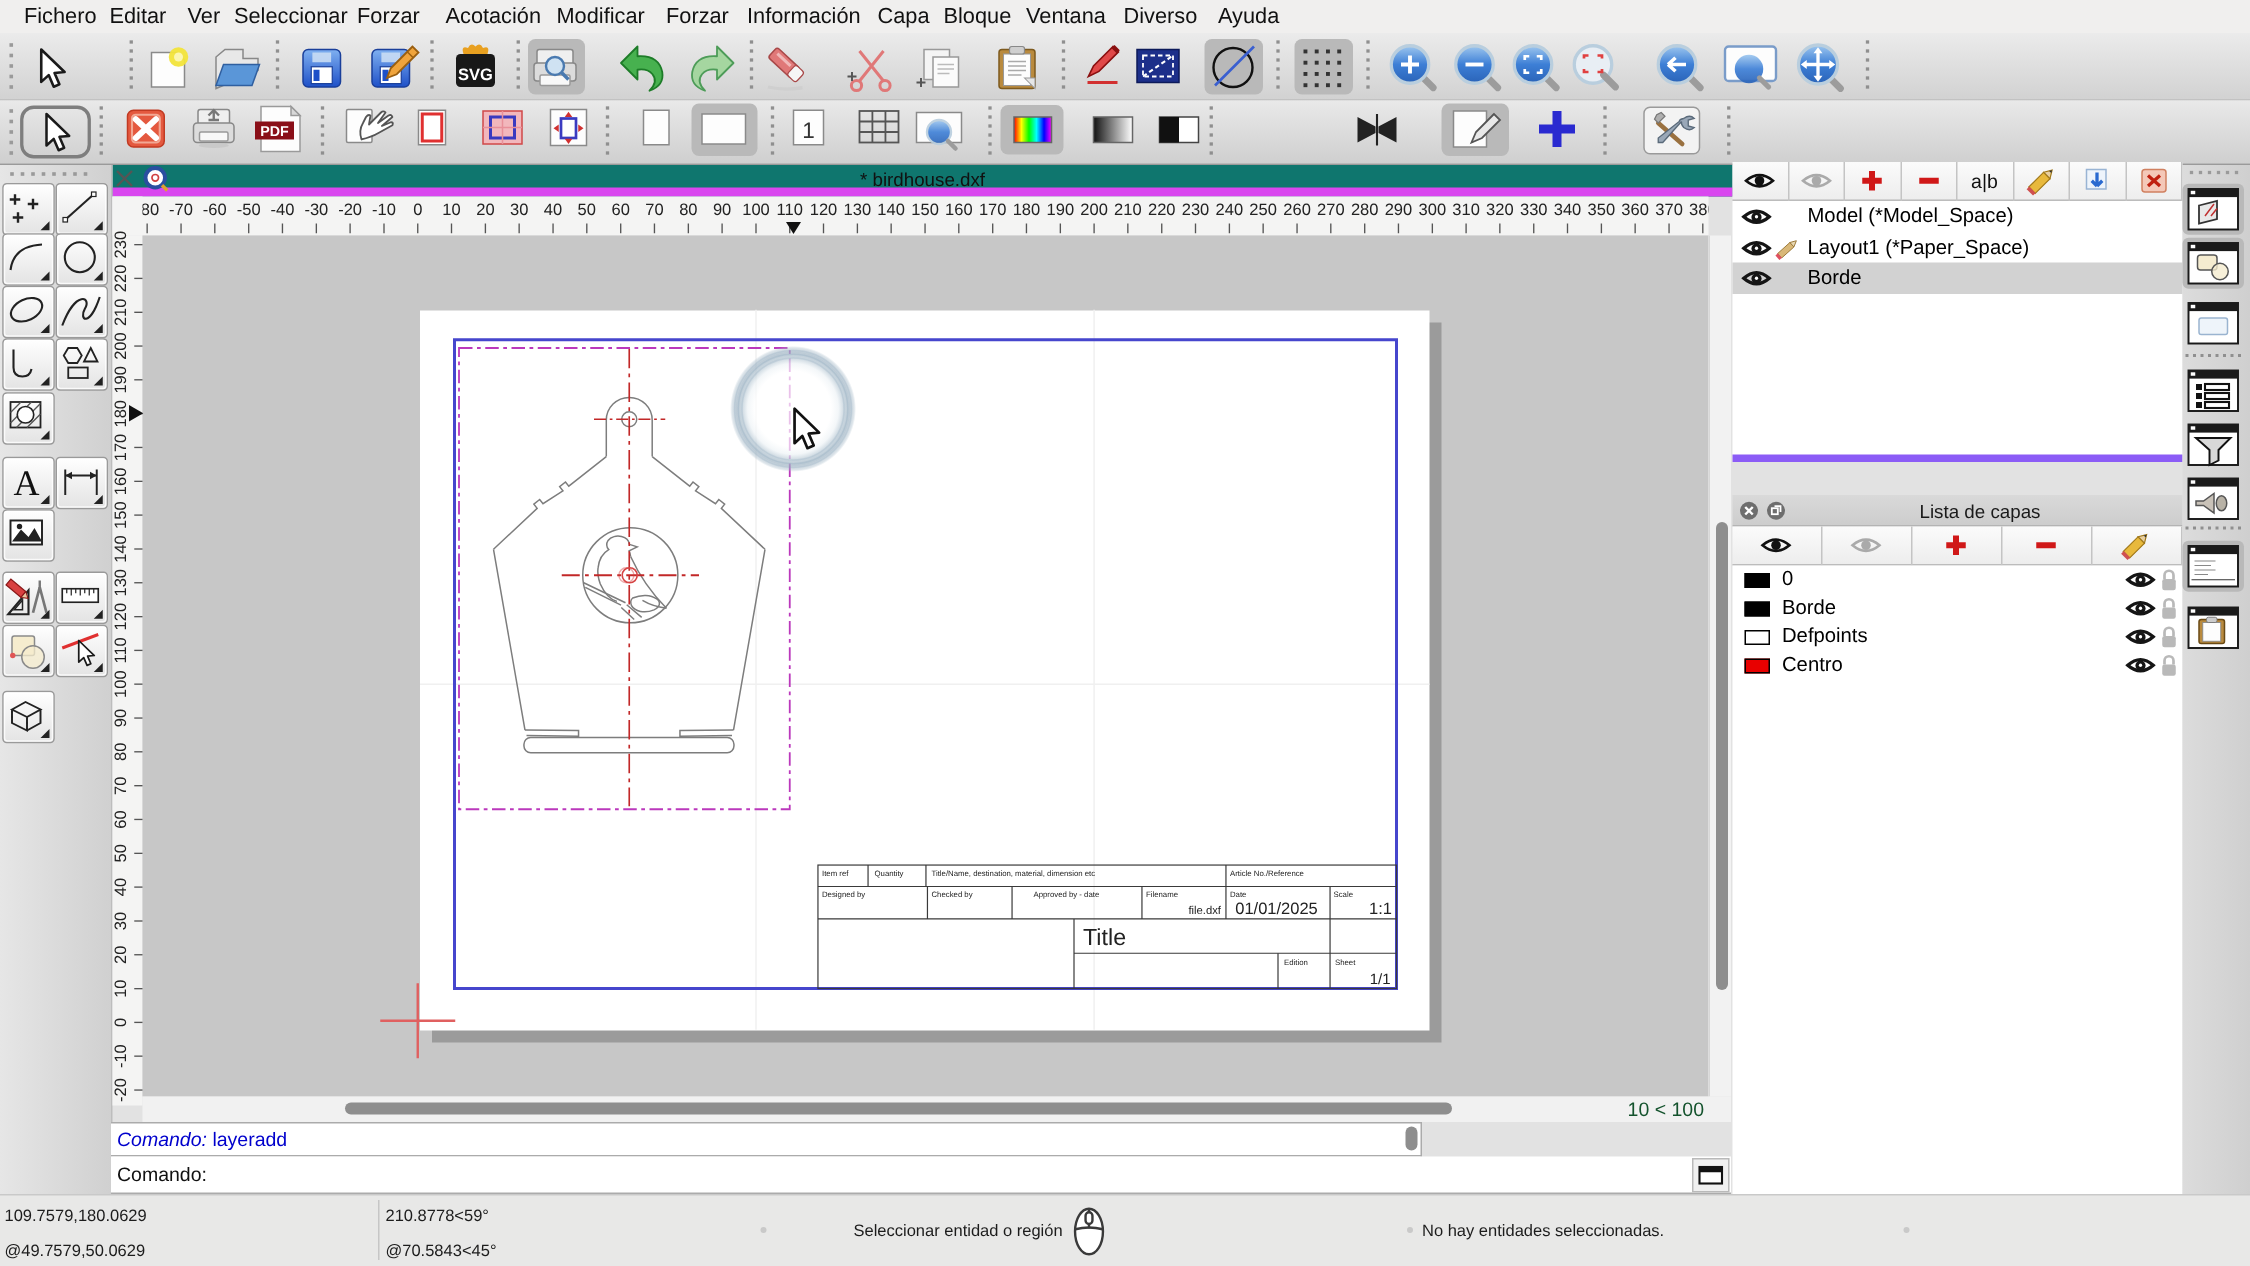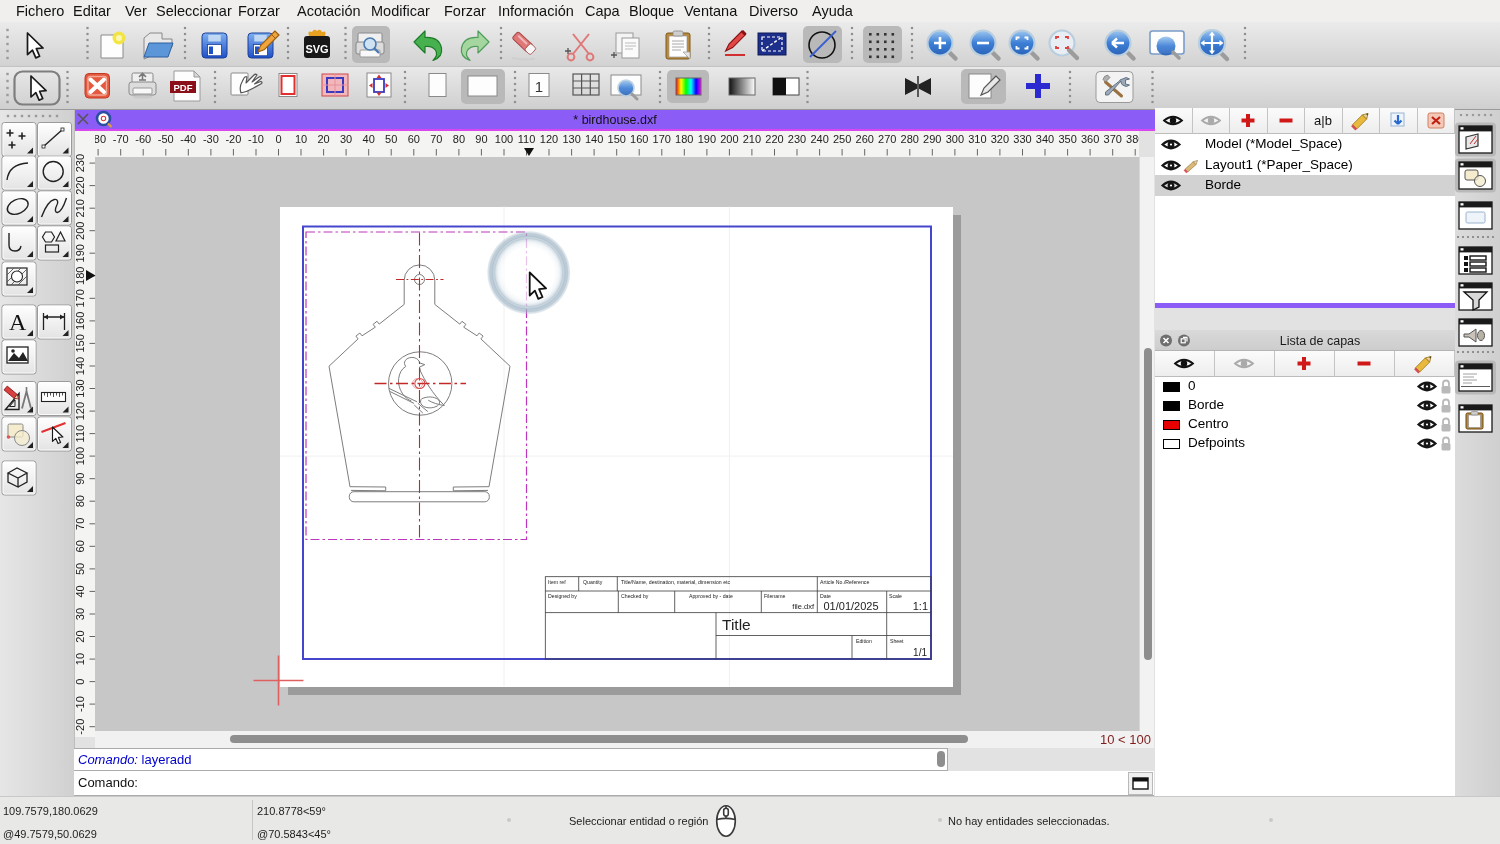--- a/index.html
+++ b/index.html
@@ -1,32 +1,32 @@
 <!DOCTYPE html>
 <html><head><meta charset="utf-8"><style>
 *{margin:0;padding:0;box-sizing:border-box;}
 html,body{width:1500px;height:844px;overflow:hidden;font-family:"Liberation Sans",sans-serif;}
 body{position:relative;background:#e2e2e2;}
 .abs{position:absolute;}
 .menubar{left:0;top:0;width:1500px;height:22px;background:#f0efee;color:#111;font-size:14.5px;text-align:center;}
 .menubar span{position:absolute;top:3px;}
 .tb1{left:0;top:22px;width:1500px;height:45px;background:linear-gradient(#ebebeb,#d2d2d2);border-bottom:1px solid #c2c2c2;}
 .tb2{left:0;top:67px;width:1500px;height:43px;background:linear-gradient(#e9e9e9,#cfcfcf);border-bottom:1px solid #9a9a9a;}
-.tabbar{left:75px;top:110px;width:1080px;height:21px;background:#8b5cf6;border-bottom:2px solid #d946ef;}
+.tabbar{left:75px;top:110px;width:1080px;height:21px;background:#0f766e;border-bottom:6px solid #d946ef;}
 .tabtitle{position:absolute;top:3px;left:0;width:100%;text-align:center;font-size:12.5px;color:#111;}
 .ldock{left:0;top:110px;width:75px;height:686px;background:linear-gradient(90deg,#e6e6e6,#d0d0d0);border-right:1px solid #bdbdbd;}
 .rulh{left:75px;top:131px;width:1064px;height:26px;background:#f4f4f3;}
 .rulv{left:75px;top:157px;width:20px;height:580px;background:#f4f4f3;}
 .canvas{left:95px;top:157px;width:1044px;height:574px;background:#c7c7c7;}
 .paper{position:absolute;left:185px;top:49.5px;width:673px;height:480px;background:#fff;box-shadow:8px 8px 0 0 #9b9b9b;}
 .vsb{left:1139px;top:157px;width:15px;height:574px;background:#f2f2f2;border-left:1px solid #d7d7d7;}
 .vthumb{position:absolute;left:4px;top:191px;width:8px;height:312px;background:#8e8e8e;border-radius:4px;}
 .hsbrow{left:95px;top:731px;width:1059px;height:17px;background:#f1f1f1;}
 .hthumb{position:absolute;left:135px;top:4px;width:738px;height:8px;background:#8e8e8e;border-radius:4px;}
-.gridtxt{position:absolute;right:3px;top:1px;font-size:13px;color:#7f1d1d;}
+.gridtxt{position:absolute;right:18px;top:1px;font-size:13px;color:#14532d;}
 .cmdhist{left:74px;top:748px;width:874px;height:22.5px;background:#fff;border:1px solid #ababab;border-left:none;font-size:13px;color:#0000cc;}
 .cmdin{left:74px;top:770.5px;width:1080px;height:25.5px;background:#fff;border-bottom:1px solid #ababab;font-size:13px;color:#111;}
 .statusbar{left:0;top:796px;width:1500px;height:48px;background:#e8e8e7;border-top:1px solid #cicic1;font-size:11px;color:#1c1c1c;}
 .statusbar{border-top:1px solid #c9c9c9;}
 .ptitle{background:linear-gradient(#d9d9d9,#cdcdcd);border-bottom:1px solid #b4b4b4;position:relative;height:21px;}
 .ptxt{position:absolute;width:100%;left:15px;text-align:center;top:3.5px;font-size:12.5px;color:#1a1a1a;}
 .pbtnrow{position:relative;height:26px;background:linear-gradient(#fbfbfb,#ededed);border-bottom:1px solid #bcbcbc;}
 .pbtn{position:absolute;top:0;height:26px;border-right:1px solid #c4c4c4;}
 .prow{position:relative;height:20.7px;font-size:13.5px;color:#000;}
 .lrow{position:relative;height:19.1px;font-size:13.5px;color:#000;}
@@ -242,39 +242,39 @@
           </g>
         </svg>
         <svg class="abs" style="left:284px;top:1px" width="14" height="17" viewBox="0 0 14 17">
           <g>
             <path d="M4 8 v-2.5 a3 3 0 0 1 6 0 V8" fill="none" stroke="#b9b9b9" stroke-width="1.8"></path>
             <rect x="2.5" y="8" width="9" height="7.5" rx="1.5" fill="#b9b9b9"></rect>
           </g>
         </svg>
       </div>
       <div class="lrow">
-        <div class="swatch" style="background:#e80000"></div>
-        <span class="rowtxt" style="left:33px;top:1px">Centro</span>
+        <div class="swatch" style="background:#ffffff"></div>
+        <span class="rowtxt" style="left:33px;top:1px">Defpoints</span>
         <svg class="abs" style="left:261px;top:2px" width="22" height="15" viewBox="0 0 22 15">
           <g transform="translate(11,7.5)">
             <path d="M-8.5 0 Q0 -7.5 8.5 0 Q0 7.5 -8.5 0 Z" fill="none" stroke="#151515" stroke-width="2.2"></path>
             <circle cx="0" cy="0.2" r="3.4" fill="#151515"></circle>
             <circle cx="0" cy="0" r="1.1" fill="#fff"></circle>
           </g>
         </svg>
         <svg class="abs" style="left:284px;top:1px" width="14" height="17" viewBox="0 0 14 17">
           <g>
             <path d="M4 8 v-2.5 a3 3 0 0 1 6 0 V8" fill="none" stroke="#b9b9b9" stroke-width="1.8"></path>
             <rect x="2.5" y="8" width="9" height="7.5" rx="1.5" fill="#b9b9b9"></rect>
           </g>
         </svg>
       </div>
       <div class="lrow">
-        <div class="swatch" style="background:#ffffff"></div>
-        <span class="rowtxt" style="left:33px;top:1px">Defpoints</span>
+        <div class="swatch" style="background:#e80000"></div>
+        <span class="rowtxt" style="left:33px;top:1px">Centro</span>
         <svg class="abs" style="left:261px;top:2px" width="22" height="15" viewBox="0 0 22 15">
           <g transform="translate(11,7.5)">
             <path d="M-8.5 0 Q0 -7.5 8.5 0 Q0 7.5 -8.5 0 Z" fill="none" stroke="#151515" stroke-width="2.2"></path>
             <circle cx="0" cy="0.2" r="3.4" fill="#151515"></circle>
             <circle cx="0" cy="0" r="1.1" fill="#fff"></circle>
           </g>
         </svg>
         <svg class="abs" style="left:284px;top:1px" width="14" height="17" viewBox="0 0 14 17">
           <g>
             <path d="M4 8 v-2.5 a3 3 0 0 1 6 0 V8" fill="none" stroke="#b9b9b9" stroke-width="1.8"></path>

